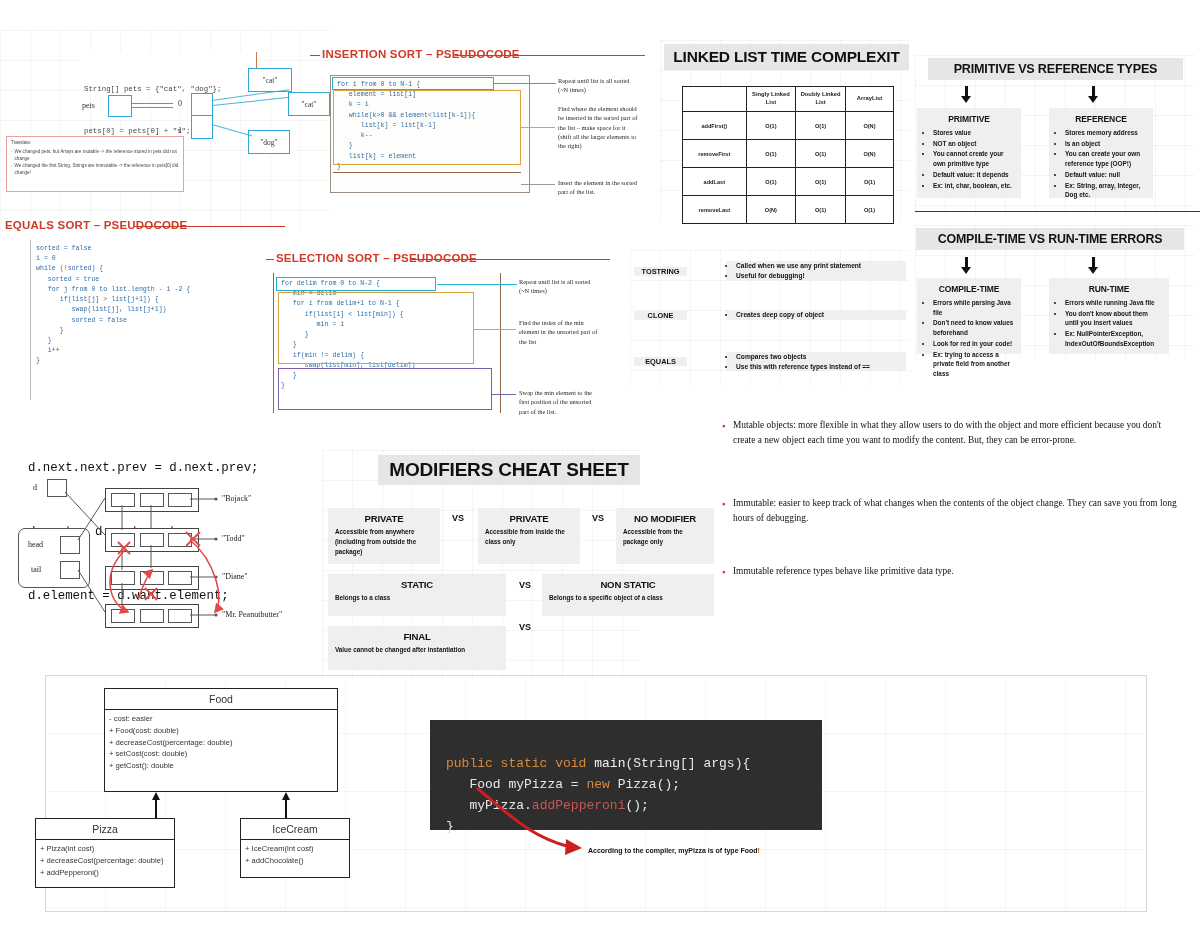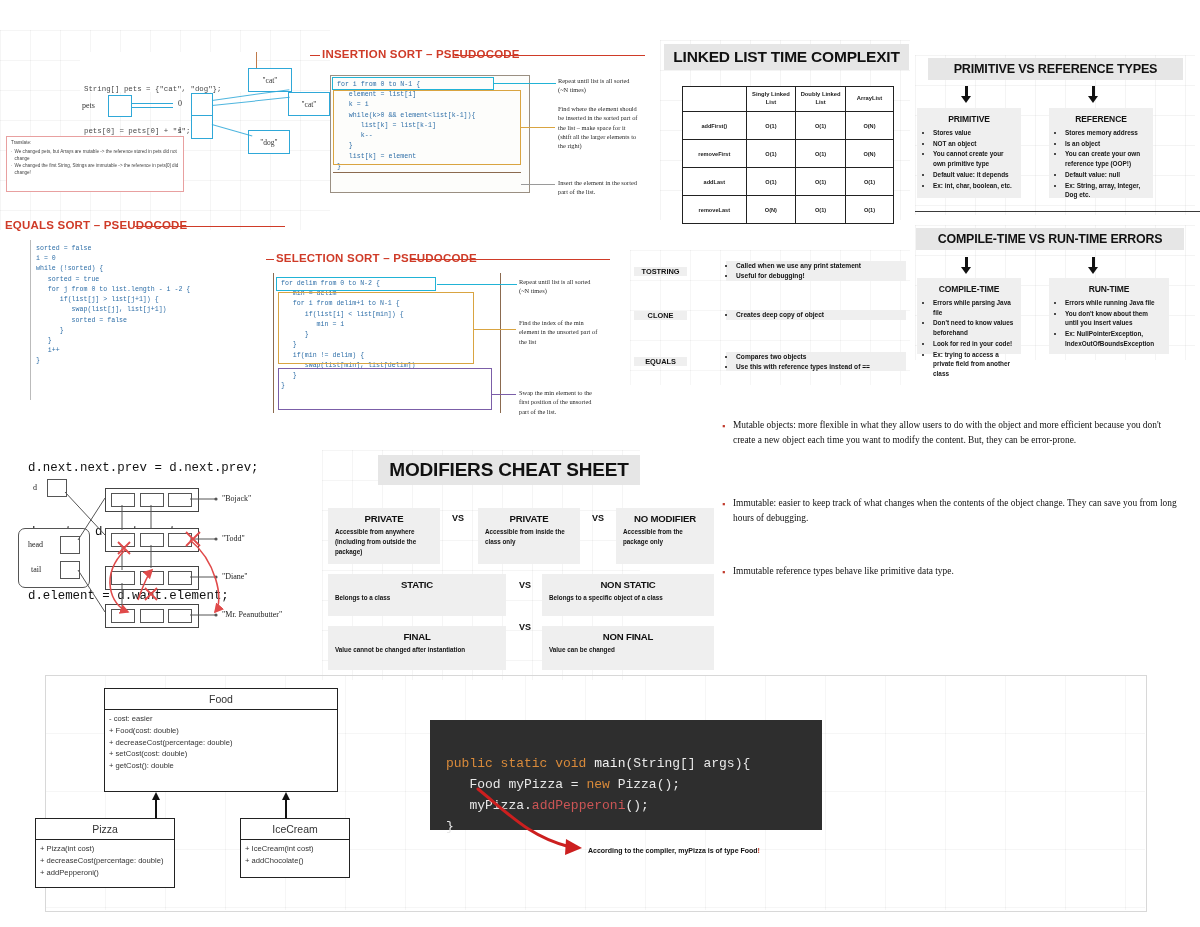--- a/index.html
+++ b/index.html
@@ -506,24 +506,20 @@
   <div class="modbox" style="left:542px;top:574px;width:172px;height:42px;">
     <div class="modtitle">NON STATIC</div>
     <div class="modtext">Belongs to a specific object of a class</div>
   </div>
 
   <div class="modbox" style="left:328px;top:626px;width:178px;height:44px;">
     <div class="modtitle">FINAL</div>
     <div class="modtext">Value cannot be changed after instantiation</div>
   </div>
   <div class="vs" style="left:519px;top:622px;">VS</div>
-  <div class="modbox" style="left:542px;top:626px;width:172px;height:44px;">
-    <div class="modtitle">NON FINAL</div>
-    <div class="modtext">Value can be changed</div>
-  </div>
 
   <div class="gridpaper abs" style="left:45px;top:675px;width:1100px;height:235px;opacity:.7;background-size:60px 58px;"></div>
   <div class="frame" style="left:45px;top:675px;width:1100px;height:235px;"></div>
 
   <div class="uml" style="left:104px;top:688px;width:234px;height:104px;">
     <div class="uml-name">Food</div>
     <div class="uml-body">
       <div>- cost: easier</div>
       <div>+ Food(cost: double)</div>
       <div>+ decreaseCost(percentage: double)</div>

